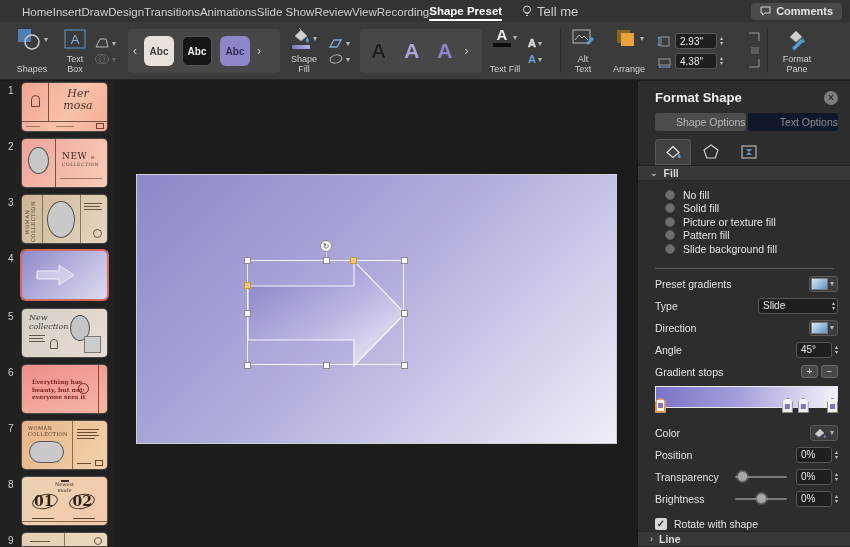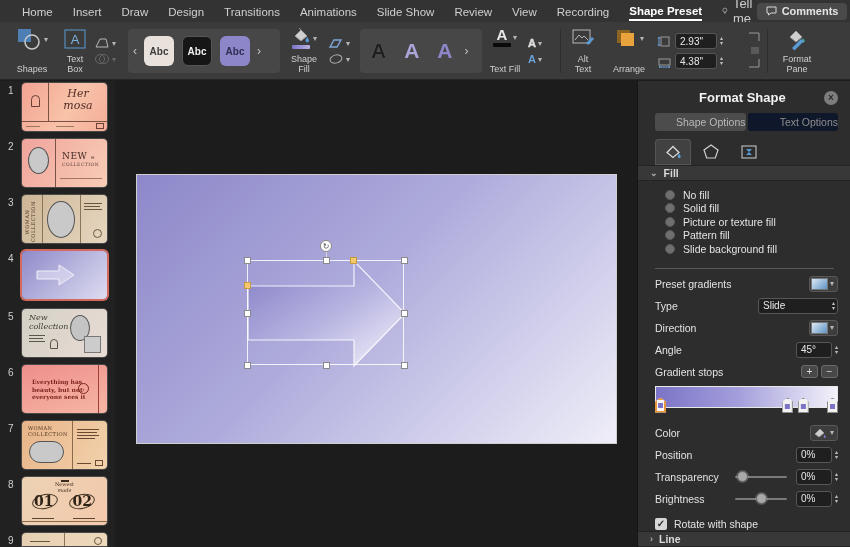--- a/index.html
+++ b/index.html
@@ -3,21 +3,21 @@
 <meta charset="utf-8">
 <style>
   * { margin:0; padding:0; box-sizing:border-box; }
   html,body { width:850px; height:547px; overflow:hidden; background:#1c1c1c;
     font-family:"Liberation Sans", sans-serif; -webkit-font-smoothing:antialiased; }
   #app { position:relative; width:850px; height:547px; background:#1c1c1c; overflow:hidden; }
 
   
   .menubar { position:absolute; top:0; left:0; right:0; height:22px; background:#333333;
     display:flex; align-items:center; padding-left:22px; }
-  .menubar ul { list-style:none; display:flex; gap:20px; align-items:center; }
+  .menubar ul { list-style:none; display:flex; align-items:center; }
   .menubar li { font-size:11.5px; color:#cfcfcf; white-space:nowrap; cursor:default; padding:3px 0 2px; }
   .menubar li.active { color:#ffffff; font-weight:bold; border-bottom:2px solid #ffffff; }
   .tellme { display:flex; align-items:center; gap:5px; margin-left:20px; font-size:13px; color:#cfcfcf; }
   .menubar-right { margin-left:auto; display:flex; gap:8px; padding-right:8px; }
   .mbtn { display:flex; align-items:center; gap:5px; background:#4a4a4a; border-radius:4px;
     height:17px; padding:0 9px; font-size:11px; color:#e3e3e3; font-weight:bold; }
 
   
   .ribbon { position:absolute; top:22px; left:0; right:0; height:58px; background:#3b3b3b;
     border-bottom:1px solid #262626; display:flex; align-items:stretch; padding:3px 4px 2px 6px; }
@@ -70,21 +70,21 @@
     border:1px solid #cfcfcf; }
   .selbox { position:absolute; left:110px; top:85px; width:157px; height:105px;
     border:1px solid rgba(255,255,255,0.85); }
   .handle { position:absolute; width:7px; height:7px; background:#ffffff; border:1px solid #8a8a8a; }
   .handle.adj { background:#f5c76e; border-color:#c49a3f; }
   .rot-line { position:absolute; left:78px; top:-9px; width:1px; height:9px; background:#d8d8d8; }
   .rot-handle { position:absolute; left:72px; top:-21px; width:12px; height:12px; border-radius:50%;
     background:#ffffff; border:1px solid #8a8a8a; color:#555; font-size:8px; line-height:11px; text-align:center; }
 
   
-  .p-header { display:flex; align-items:center; justify-content:space-between; padding:9px 12px 4px 17px;margin-left:44px; }
+  .p-header { display:flex; align-items:center; justify-content:space-between; padding:9px 12px 4px 17px; }
   .p-title { font-size:13px; font-weight:bold; color:#f2f2f2; }
   .p-close { width:14px; height:14px; border-radius:50%; background:#7d7d7d; color:#2b2b2b;
     font-size:10px; line-height:13px; text-align:center; font-weight:bold; }
   .p-tabs { display:flex; gap:2px; padding:4px 12px 6px 17px; }
   .p-tab { flex:1; text-align:right; font-size:10.5px; padding:3px 0; border-radius:3px; }
   .p-tab.on { background:#4c4c4c; color:#b8b8b8; }
   .p-tab.off { background:#0f172a; color:#8d8d8d; }
   .icon-tabs { display:flex; padding:2px 0 0 17px; gap:2px; }
   .itab { width:36px; height:26px; display:flex; align-items:center; justify-content:center; border-radius:4px 4px 0 0; }
   .itab.on { background:#414141; box-shadow:0 0 0 1px #555 inset; }

